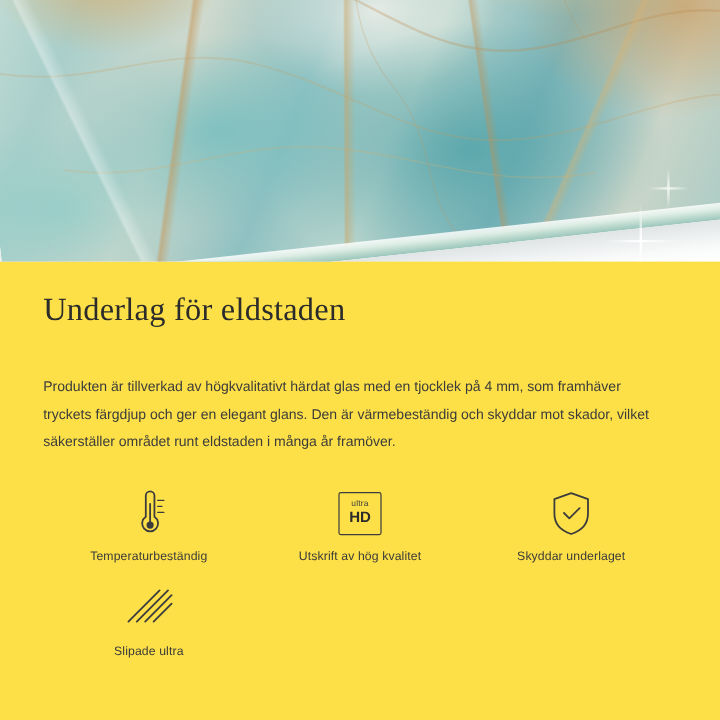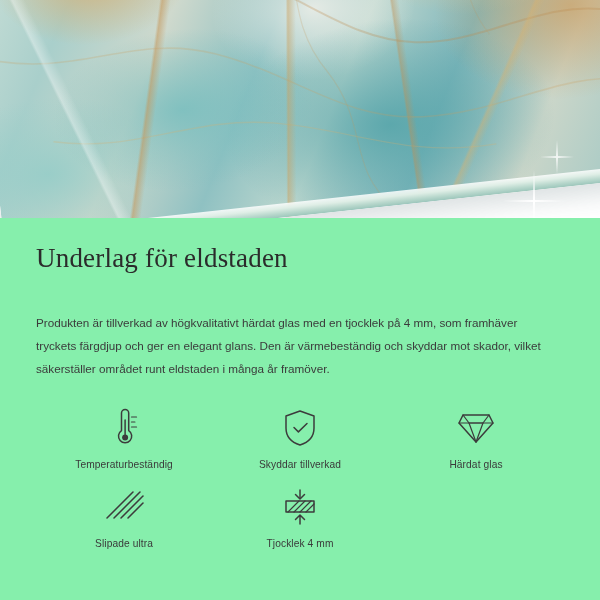--- a/index.html
+++ b/index.html
@@ -10,21 +10,21 @@
     width: 600px;
     height: 600px;
     background: #ffffff;
     font-family: "Liberation Sans", sans-serif;
     overflow: hidden;
   }
   .page {
     position: relative;
     width: 600px;
     height: 600px;
-    background: #86efac;
+    background: #fde047;
   }
 
   
   .hero {
     position: relative;
     width: 600px;
     height: 218px;
     overflow: hidden;
     background: #ffffff;
   }
@@ -243,65 +243,49 @@
             <circle cx="21.1" cy="30.6" r="3" fill="#3c3c3c"></circle>
             <path class="stroke" d="M21.1,27.6 V13"></path>
             <path class="stroke-thin" d="M27.5,10 h5"></path>
             <path class="stroke-thin" d="M27.5,15 h3.4"></path>
             <path class="stroke-thin" d="M27.5,20 h5"></path>
           </svg>
         </div>
         <div class="feature-label">Temperaturbeständig</div>
       </div>
 
+      <div class="feature">
+        <div class="feature-icon">
+          <div class="hd-box">
+            <div class="hd-top">ultra</div>
+            <div class="hd-bottom">HD</div>
+          </div>
+        </div>
+        <div class="feature-label">Utskrift av hög kvalitet</div>
+      </div>
 
       <div class="feature">
         <div class="feature-icon">
           <svg width="38" height="42" viewBox="0 0 38 42">
             <path class="stroke" d="M19,4 L33,9 v12 c0,9 -6,14.5 -14,17 c-8,-2.5 -14,-8 -14,-17 V9 Z"></path>
             <path class="stroke" d="M13,20.5 l4.4,4.4 L26,16.5"></path>
           </svg>
         </div>
-        <div class="feature-label">Skyddar tillverkad</div>
-      </div>
-
-      <div class="feature">
-        <div class="feature-icon">
-          <svg width="42" height="38" viewBox="0 0 42 38">
-            <path class="stroke" d="M8,6 H34 L38,14 L21,33 L4,14 Z"></path>
-            <path class="stroke-thin" d="M4,14 H38"></path>
-            <path class="stroke-thin" d="M8,6 L14,14 L21,33"></path>
-            <path class="stroke-thin" d="M34,6 L28,14 L21,33"></path>
-            <path class="stroke-thin" d="M14,14 H28"></path>
-          </svg>
-        </div>
-        <div class="feature-label">Härdat glas</div>
-      </div>
+        <div class="feature-label">Skyddar underlaget</div>
+      </div>
+
 
       <div class="feature">
         <div class="feature-icon">
           <svg width="42" height="38" viewBox="0 0 42 38">
             <path class="stroke" d="M4,30 L30,4"></path>
             <path class="stroke" d="M11,30 L37,4"></path>
             <path class="stroke" d="M18,30 L40,8"></path>
             <path class="stroke" d="M25,30 L40,15"></path>
           </svg>
         </div>
         <div class="feature-label">Slipade ultra</div>
       </div>
 
-      <div class="feature">
-        <div class="feature-icon">
-          <svg width="42" height="40" viewBox="0 0 42 40">
-            <path class="stroke" d="M21,3 V11"></path>
-            <path class="stroke" d="M16.5,7.5 L21,12 L25.5,7.5"></path>
-            <rect x="7" y="14" width="28" height="11" class="stroke"></rect>
-            <path class="stroke-thin" d="M9,25 L20,14 M15,25 L26,14 M21,25 L32,14 M27,25 L35,17"></path>
-            <path class="stroke" d="M21,37 V29"></path>
-            <path class="stroke" d="M16.5,32.5 L21,28 L25.5,32.5"></path>
-          </svg>
-        </div>
-        <div class="feature-label">Tjocklek 4 mm</div>
-      </div>
 
     </div>
   </div>
 </div>
 
 </body></html>

